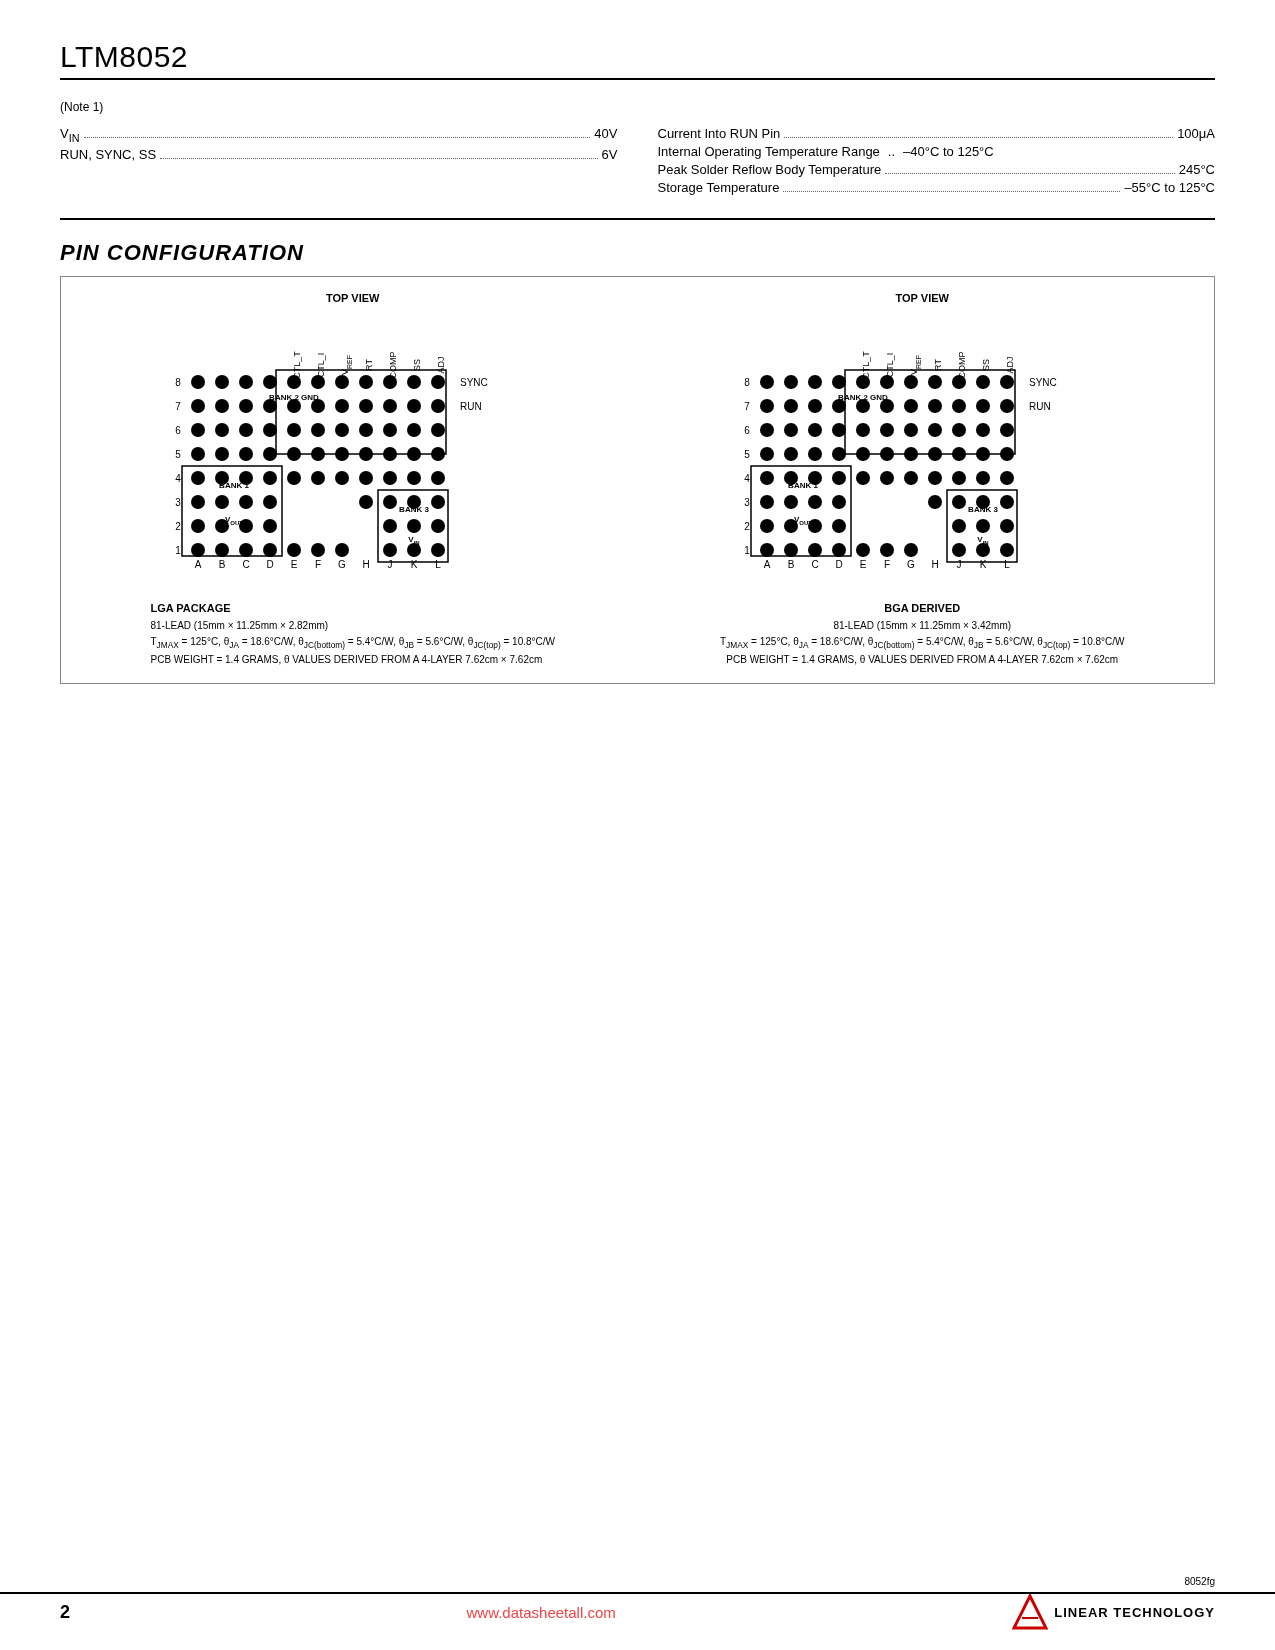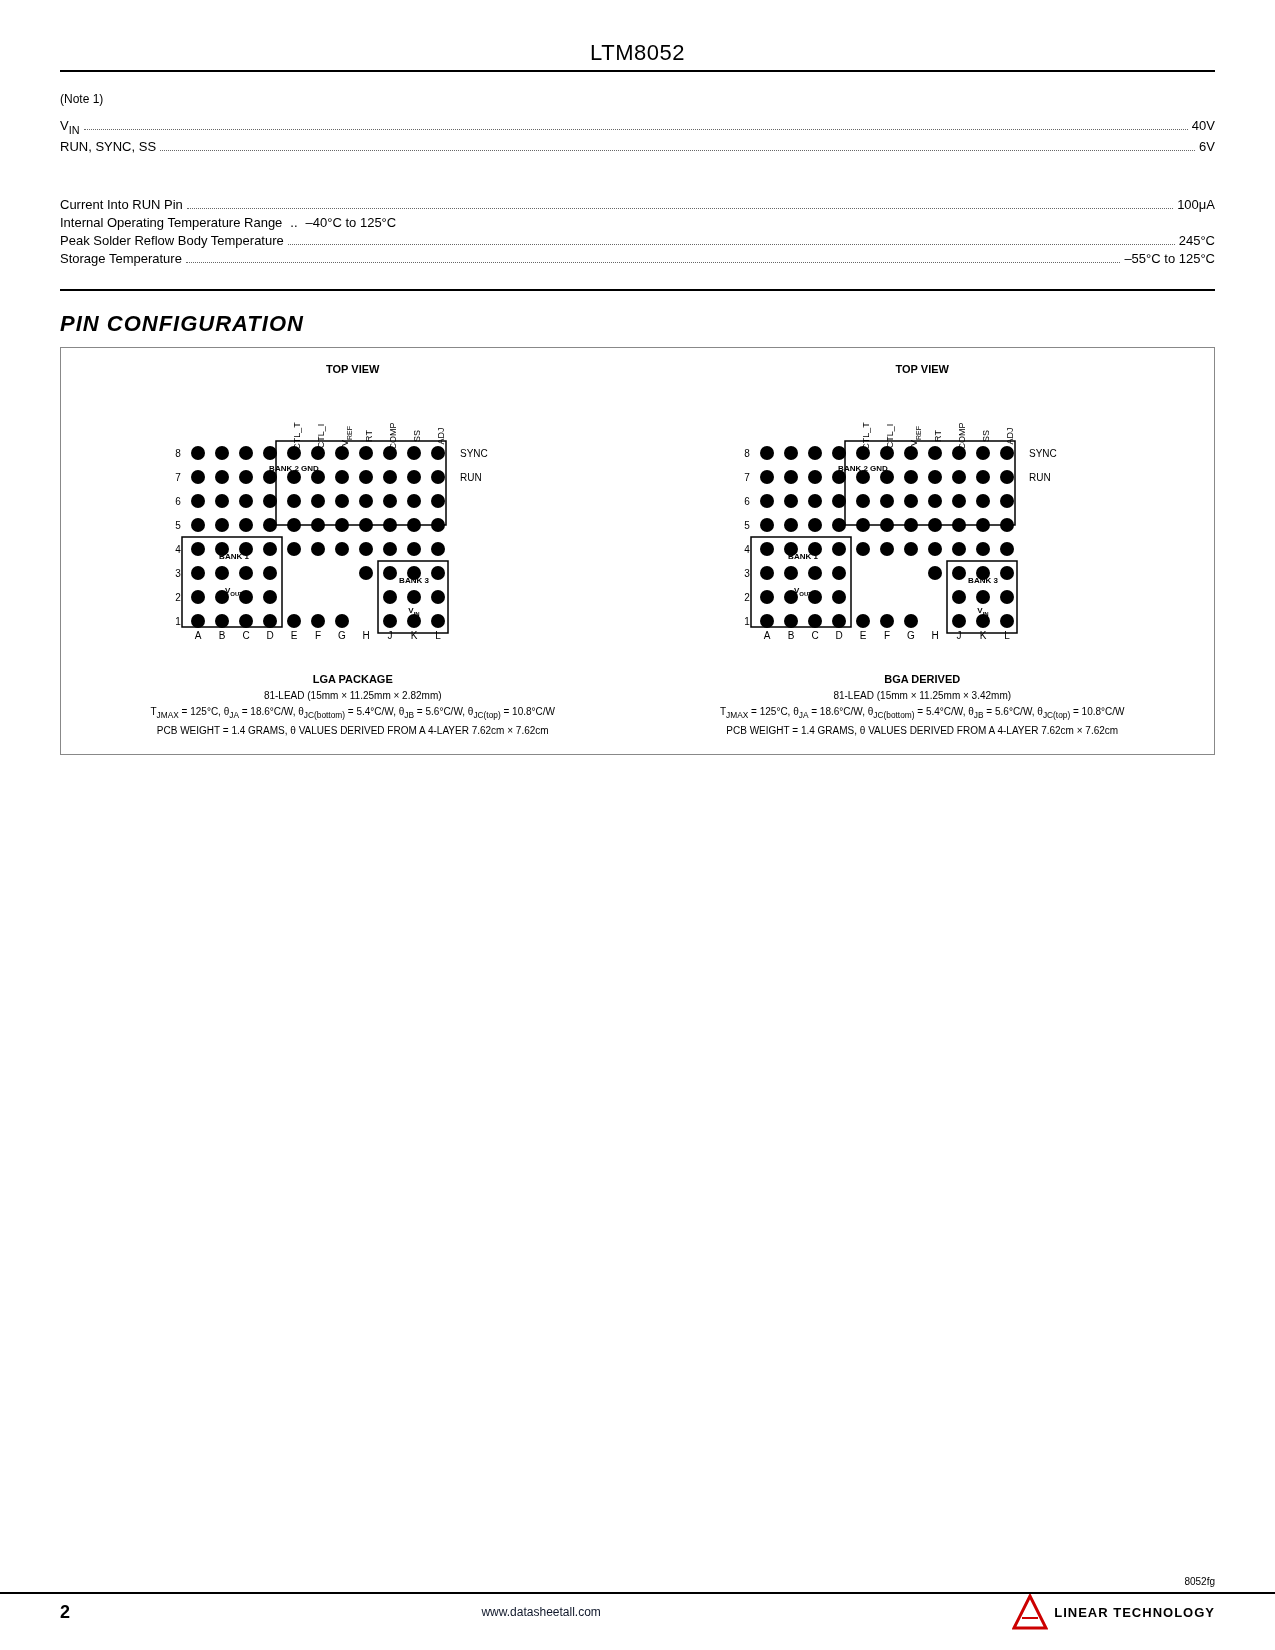--- a/index.html
+++ b/index.html
@@ -12,26 +12,25 @@
       color: #000;
       position: relative;
     }
 
     .page-content {
       padding: 40px 60px 80px 60px;
     }
 
     
     .header-title {
-      font-size: 22px;
+      font-size: 30px;
       font-weight: normal;
       color: #000;
       letter-spacing: 0.5px;
       margin-bottom: 4px;
-      text-align: center;
     }
     .header-line {
       border: none;
       border-top: 2px solid #000;
       margin-bottom: 20px;
     }
 
     
     .section-heading {
       font-size: 22px;
@@ -69,22 +68,22 @@
       padding: 0 60px;
       border-top: 2px solid #000;
     }
 
     .footer-page-num {
       font-size: 18px;
       font-weight: bold;
     }
 
     .footer-url {
-      color: #0f172a;
-      font-size: 12px;
+      color: #ef4444;
+      font-size: 15px;
       text-decoration: none;
     }
 
     .linear-logo {
       display: flex;
       align-items: center;
       gap: 6px;
     }
 
     .rating-item {
@@ -110,21 +109,21 @@
 <body>
 
 <div class="page-content">
 
   <h1 class="header-title">LTM8052</h1>
   <hr class="header-line">
 
   <section>
     <p class="note-text">(Note 1)</p>
 
-    <div style="display:flex; gap:40px; margin-bottom:20px;flex-direction:column;">
+    <div style="display:flex; gap:40px; margin-bottom:20px;">
 
       <div class="left-ratings">
         <div class="rating-item">
           <span>V<sub>IN</sub></span>
           <span class="dotted-line"></span>
           <span>40V</span>
         </div>
         <div class="rating-item">
           <span>RUN, SYNC, SS</span>
           <span class="dotted-line"></span>
@@ -305,21 +304,21 @@
           <text x="270" y="258" font-size="10" text-anchor="middle" fill="#000">L</text>
 
           <rect x="108" y="60" width="170" height="84" fill="none" stroke="#000" stroke-width="1.5"></rect>
 
           <rect x="14" y="156" width="100" height="90" fill="none" stroke="#000" stroke-width="1.5"></rect>
 
           <rect x="210" y="180" width="70" height="72" fill="none" stroke="#000" stroke-width="1.5"></rect>
 
         </svg>
 
-        <div style="text-align:center; font-size:10px; line-height:1.6;">
+        <div style="font-size:10px; line-height:1.6;">
           <div style="font-weight:bold; font-size:11px;">LGA PACKAGE</div>
           <div>81-LEAD (15mm × 11.25mm × 2.82mm)</div>
           <div>T<sub>JMAX</sub> = 125°C, θ<sub>JA</sub> = 18.6°C/W, θ<sub>JC(bottom)</sub> = 5.4°C/W, θ<sub>JB</sub> = 5.6°C/W, θ<sub>JC(top)</sub> = 10.8°C/W</div>
           <div>PCB WEIGHT = 1.4 GRAMS, θ VALUES DERIVED FROM A 4-LAYER 7.62cm × 7.62cm</div>
         </div>
       </div>
 
       <div style="flex:1; display:flex; flex-direction:column; align-items:center;">
         <div style="font-size:11px; font-weight:bold; margin-bottom:6px;">TOP VIEW</div>
         <svg width="370" height="290">

